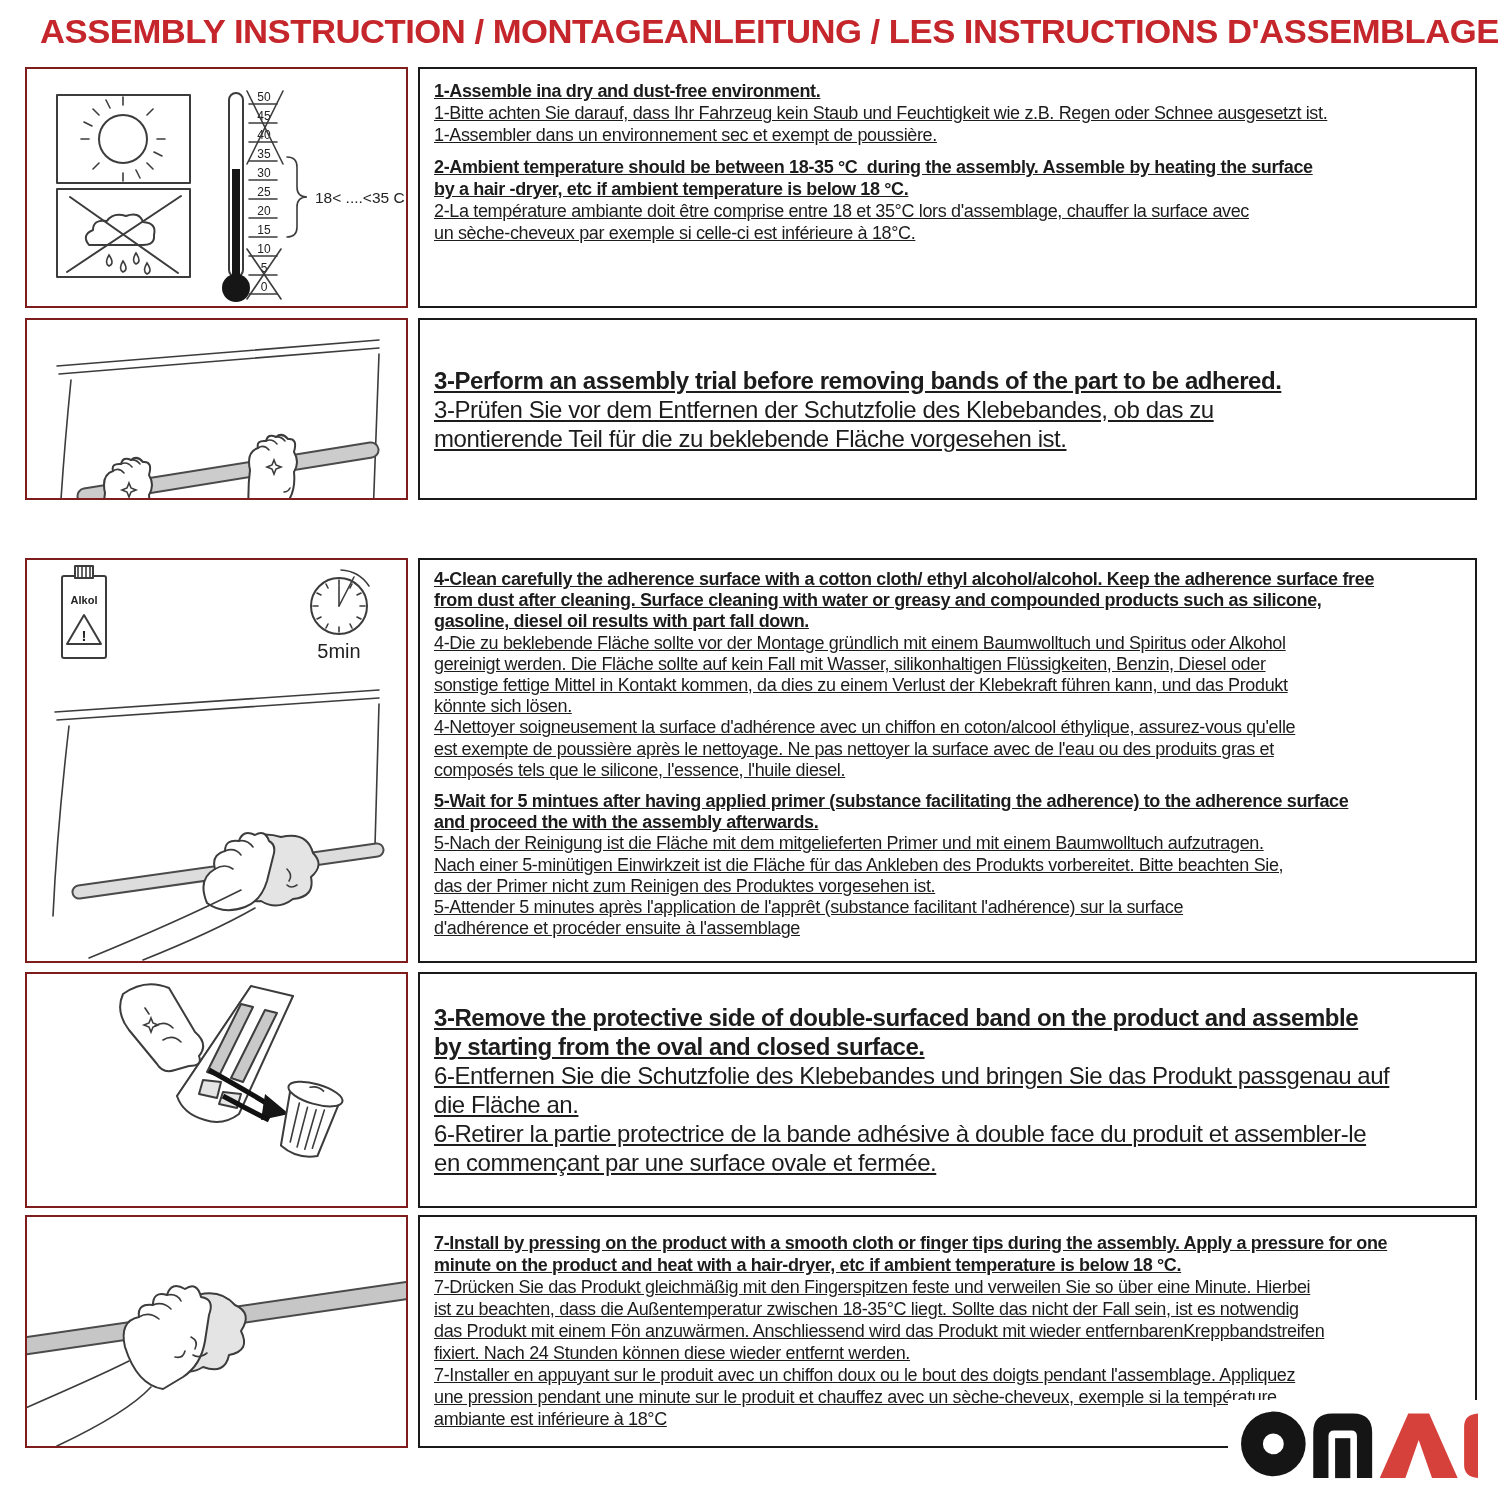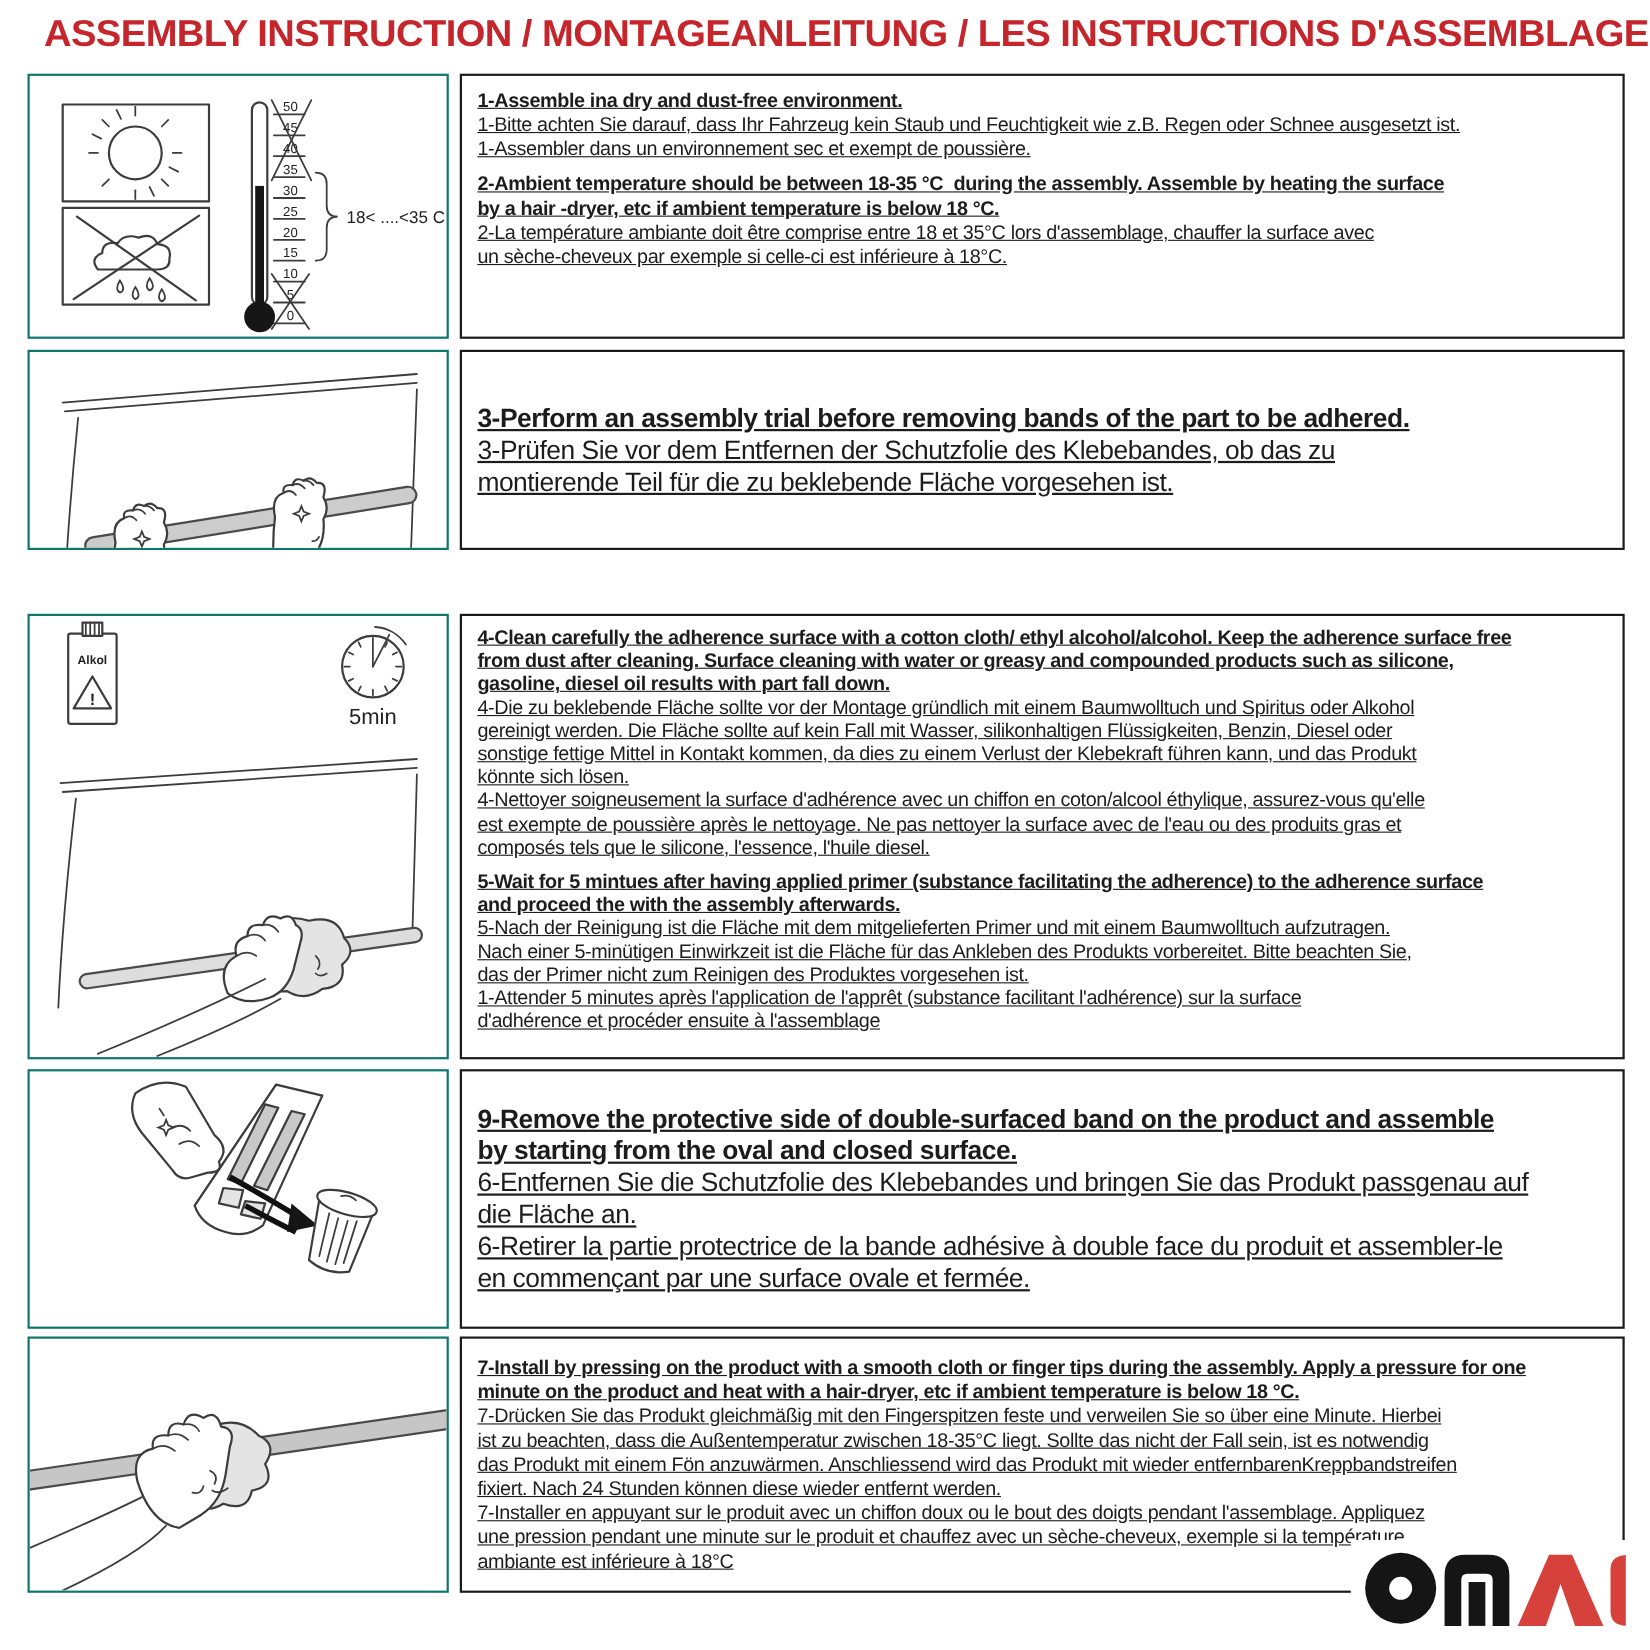--- a/index.html
+++ b/index.html
@@ -3,21 +3,21 @@
 <meta charset="utf-8">
 <style>
   html,body{margin:0;padding:0;background:#ffffff;}
   body{width:1500px;height:1500px;position:relative;font-family:"Liberation Sans",sans-serif;color:#1c1c1c;}
   .page{position:absolute;inset:0;background:#fff;}
 
   .title{position:absolute;left:40px;top:12px;font-size:34px;font-weight:700;
          color:var(--title-red,#C5262C);letter-spacing:-0.5px;white-space:nowrap;
          transform:scaleX(1.02);transform-origin:left center;}
 
-  .figure-box{position:absolute;left:25px;width:383px;border:2px solid #0f766e;
+  .figure-box{position:absolute;left:25px;width:383px;border:2px solid #7f1d1d;
               background:#fff;box-sizing:border-box;overflow:hidden;}
   .text-box{position:absolute;left:418px;width:1059px;border:2px solid #1a1a1a;
             background:#fff;box-sizing:border-box;padding:0 14px;display:flex;flex-direction:column;}
 
   .r1{top:67px;height:241px;}
   .r2{top:318px;height:182px;}
   .r3{top:558px;height:405px;}
   .r4{top:972px;height:236px;}
   .r5{top:1215px;height:233px;}
 
@@ -232,21 +232,21 @@
 sonstige fettige Mittel in Kontakt kommen, da dies zu einem Verlust der Klebekraft führen kann, und das Produkt
 könnte sich lösen.</p>
     <p class="para">4-Nettoyer soigneusement la surface d'adhérence avec un chiffon en coton/alcool éthylique, assurez-vous qu'elle
 est exempte de poussière après le nettoyage. Ne pas nettoyer la surface avec de l'eau ou des produits gras et
 composés tels que le silicone, l'essence, l'huile diesel.</p>
     <p class="para bold gap">5-Wait for 5 mintues after having applied primer (substance facilitating the adherence) to the adherence surface
 and proceed the with the assembly afterwards.</p>
     <p class="para">5-Nach der Reinigung ist die Fläche mit dem mitgelieferten Primer und mit einem Baumwolltuch aufzutragen.
 Nach einer 5-minütigen Einwirkzeit ist die Fläche für das Ankleben des Produkts vorbereitet. Bitte beachten Sie,
 das der Primer nicht zum Reinigen des Produktes vorgesehen ist.</p>
-    <p class="para">1-Attender 5 minutes après l'application de l'apprêt (substance facilitant l'adhérence) sur la surface
+    <p class="para">5-Attender 5 minutes après l'application de l'apprêt (substance facilitant l'adhérence) sur la surface
 d'adhérence et procéder ensuite à l'assemblage</p>
   </div>
 
   <div class="figure-box r4">
     <svg width="379" height="232" viewBox="0 0 379 232">
       <g>
         <path class="thin" d="M150,122 L224,12 M266,22 L210,140"></path>
         <path class="draw fillwhite" d="M150,122 L224,12 L266,22 L212,140 Q196,152 178,146 Q156,140 150,122 Z" stroke="#555"></path>
         <polygon class="draw grey" points="180,98 214,30 226,33 192,102"></polygon>
         <polygon class="draw grey" points="204,104 238,36 250,39 216,108"></polygon>
@@ -270,21 +270,21 @@
             <line x1="277" y1="134" x2="278" y2="175"></line>
             <line x1="286" y1="134" x2="286" y2="175"></line>
             <line x1="294" y1="132" x2="293" y2="172"></line>
           </g>
         <ellipse class="draw fillwhite" cx="281" cy="119" rx="28" ry="10"></ellipse>
         <path class="thin" d="M274,114 Q281,110 288,114"></path>
       </g>
     </svg>
   </div>
   <div class="text-box large r4">
-    <p class="para bold">9-Remove the protective side of double-surfaced band on the product and assemble
+    <p class="para bold">3-Remove the protective side of double-surfaced band on the product and assemble
 by starting from the oval and closed surface.</p>
     <p class="para">6-Entfernen Sie die Schutzfolie des Klebebandes und bringen Sie das Produkt passgenau auf
 die Fläche an.</p>
     <p class="para">6-Retirer la partie protectrice de la bande adhésive à double face du produit et assembler-le
 en commençant par une surface ovale et fermée.</p>
   </div>
 
   <div class="figure-box r5">
     <svg width="379" height="229" viewBox="0 0 379 229">
       <g>

